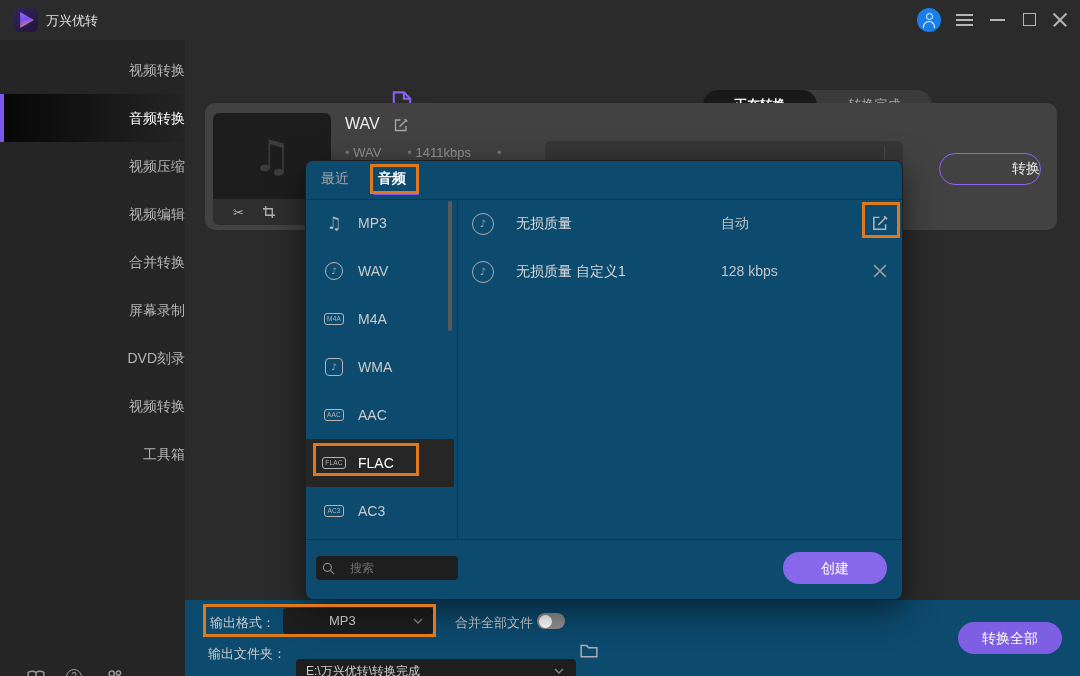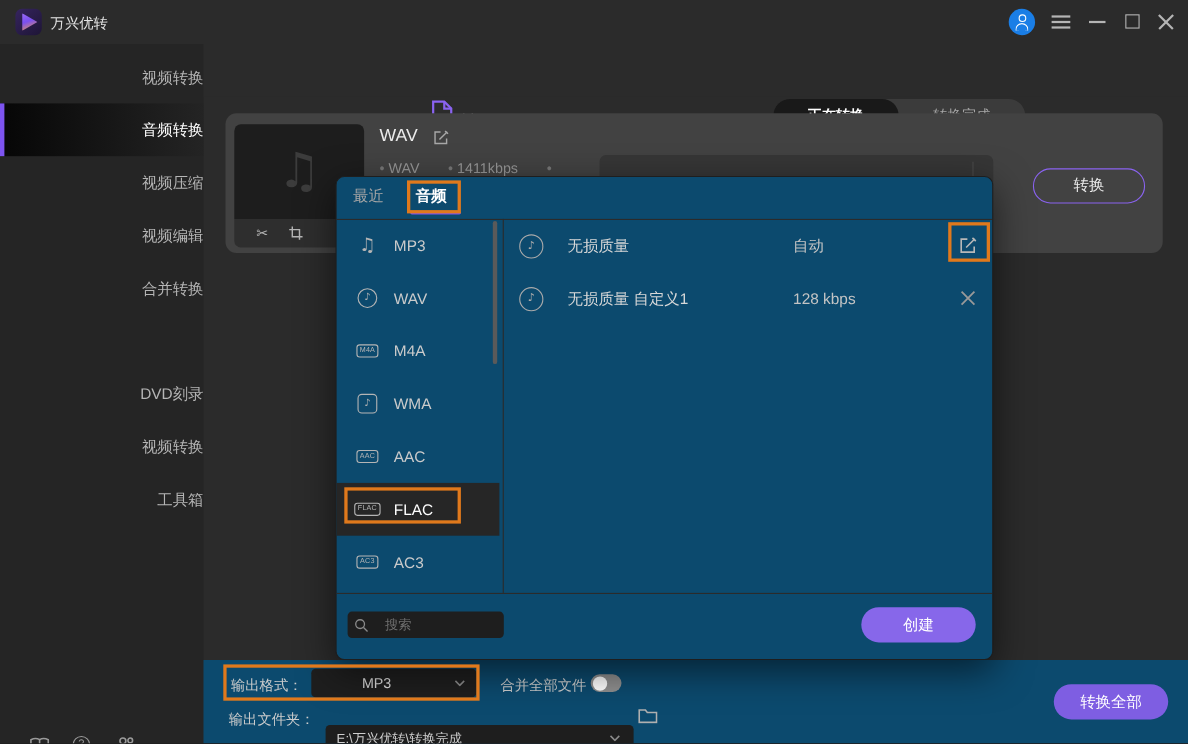--- a/index.html
+++ b/index.html
@@ -63,21 +63,21 @@
   .card-title { position:absolute; left:140px; top:12px; font-size:16px; color:#ececec; }
   .edit-ic { color:#a8a8a8; cursor:pointer; }
   .card-edit { position:absolute; left:188px; top:14px; }
   .meta { position:absolute; left:140px; top:42px; font-size:13px; color:#969696; display:flex; gap:26px; }
   .meta span::before { content:'• '; color:#777; }
   .meta .lone-bullet::before { content:'•'; }
   .target-dd { position:absolute; left:340px; top:38px; width:358px; height:32px; background:#363636;
           border-radius:6px; cursor:pointer; }
   .target-dd .dd-sep { position:absolute; right:18px; top:6px; width:1px; height:20px; background:#4a4a4a; }
   .convert-btn { position:absolute; left:734px; top:50px; width:102px; height:32px; border-radius:16px;
-          border:1.5px solid #8a63f0; color:#ececec; font-size:14px; text-align:center;
+          border:1.5px solid #8a63f0; color:#ececec; font-size:14px; text-align:right;
           line-height:29px; cursor:pointer; background:transparent; }
 
   
   .popup { left:305px; top:160px; width:598px; height:440px; background:#0c4a6e;
           border:1px solid #1e1e1e; border-radius:8px; box-shadow:0 10px 34px rgba(0,0,0,.55); z-index:20; }
   .p-tab { position:absolute; top:9px; font-size:14px; color:#a5a5a5; cursor:pointer; }
   .p-tab.recent { left:15px; }
   .p-tab.audio { left:72px; color:#ffffff; font-weight:bold; }
   .p-underline { position:absolute; left:67px; top:31px; width:46px; height:3px; background:#7d54f0; border-radius:2px; }
   .p-divider { position:absolute; left:0; top:38px; width:100%; height:1px; background:#2b2b2b; }
@@ -161,20 +161,21 @@
         <i></i>
       </div>
   </div>
 
   <div class="abs sidebar">
     <div class="side-item" style="top:6px">视频转换</div>
     <div class="side-item active" style="top:54px">音频转换</div>
     <div class="side-item" style="top:102px">视频压缩</div>
     <div class="side-item" style="top:150px">视频编辑</div>
     <div class="side-item" style="top:198px">合并转换</div>
+    <div class="side-item" style="top:246px">屏幕录制</div>
     <div class="side-item" style="top:294px">DVD刻录</div>
     <div class="side-item" style="top:342px">视频转换</div>
     <div class="side-item" style="top:390px">工具箱</div>
 
     <div class="abs side-bottom-icon" style="left:27px; top:630px;">
       <svg width="18" height="15" viewBox="0 0 16 13" fill="none" stroke="#9a9a9a" stroke-width="1.3">
         <path d="M8 2 C6.2 .9 3.2 .9 1 2 V11.5 C3.2 10.4 6.2 10.4 8 11.5 C9.8 10.4 12.8 10.4 15 11.5 V2 C12.8 .9 9.8 .9 8 2 Z"></path>
         <path d="M8 2 V11.5"></path>
       </svg>
     </div>

